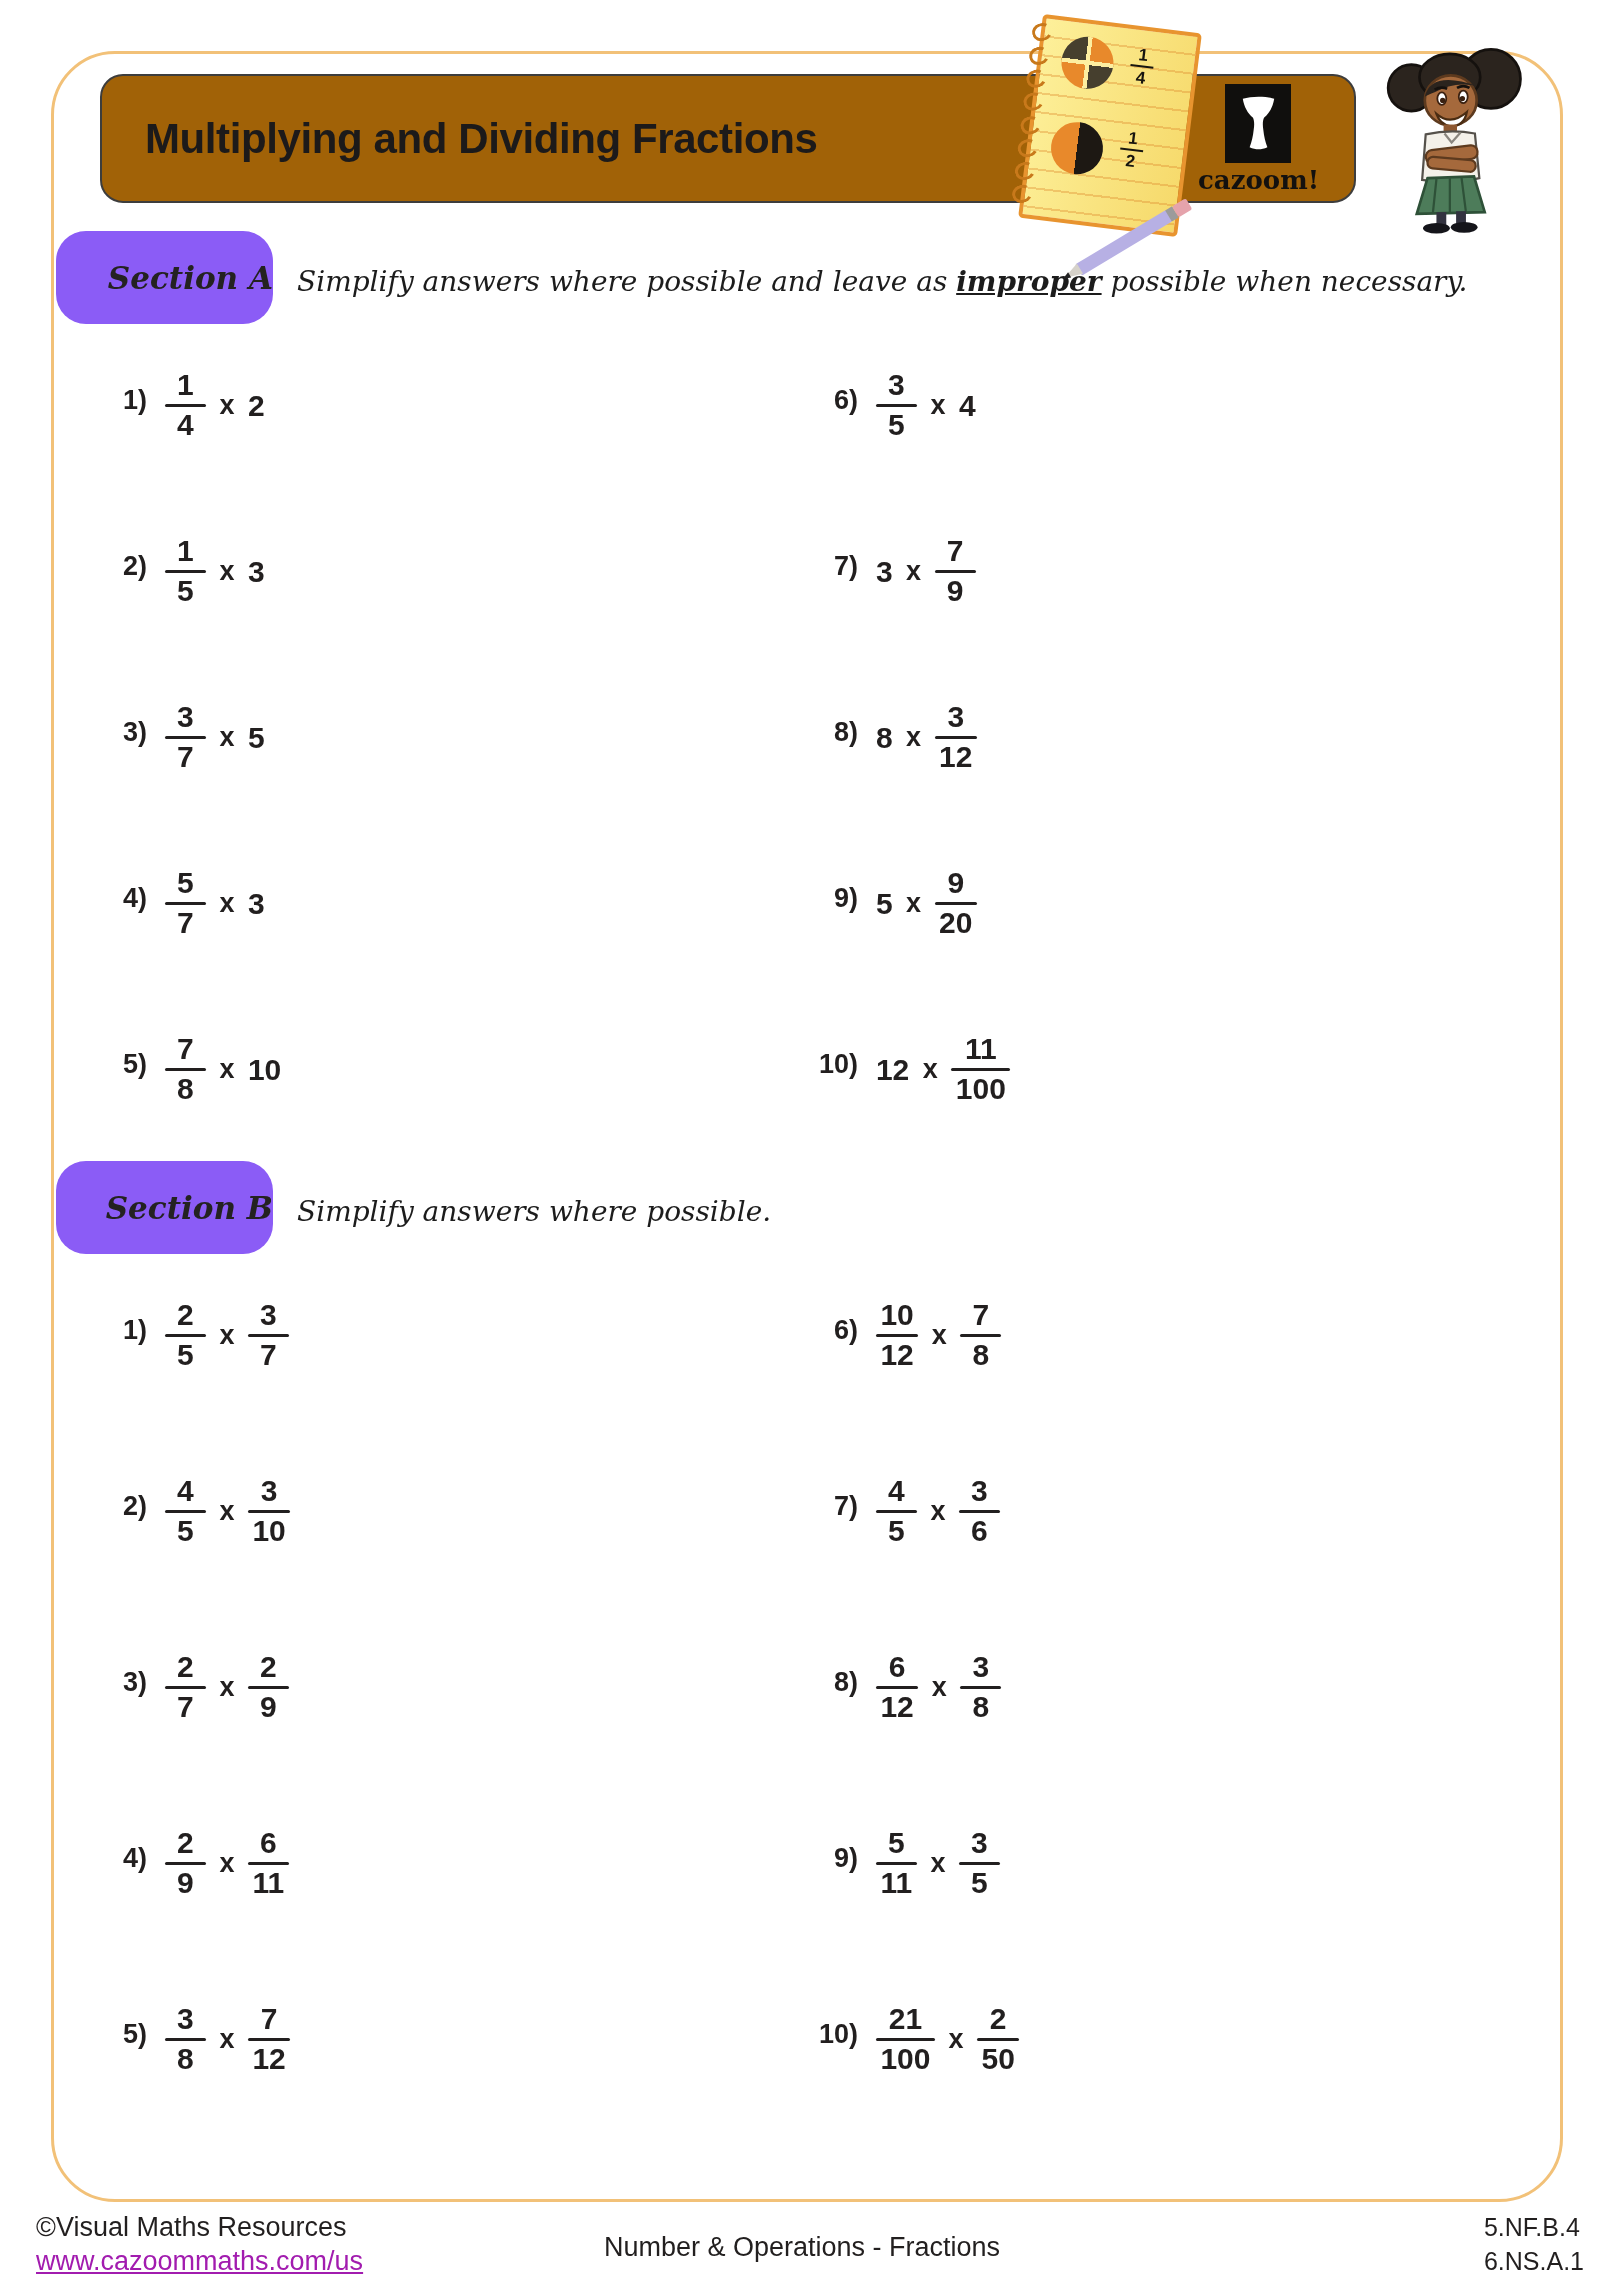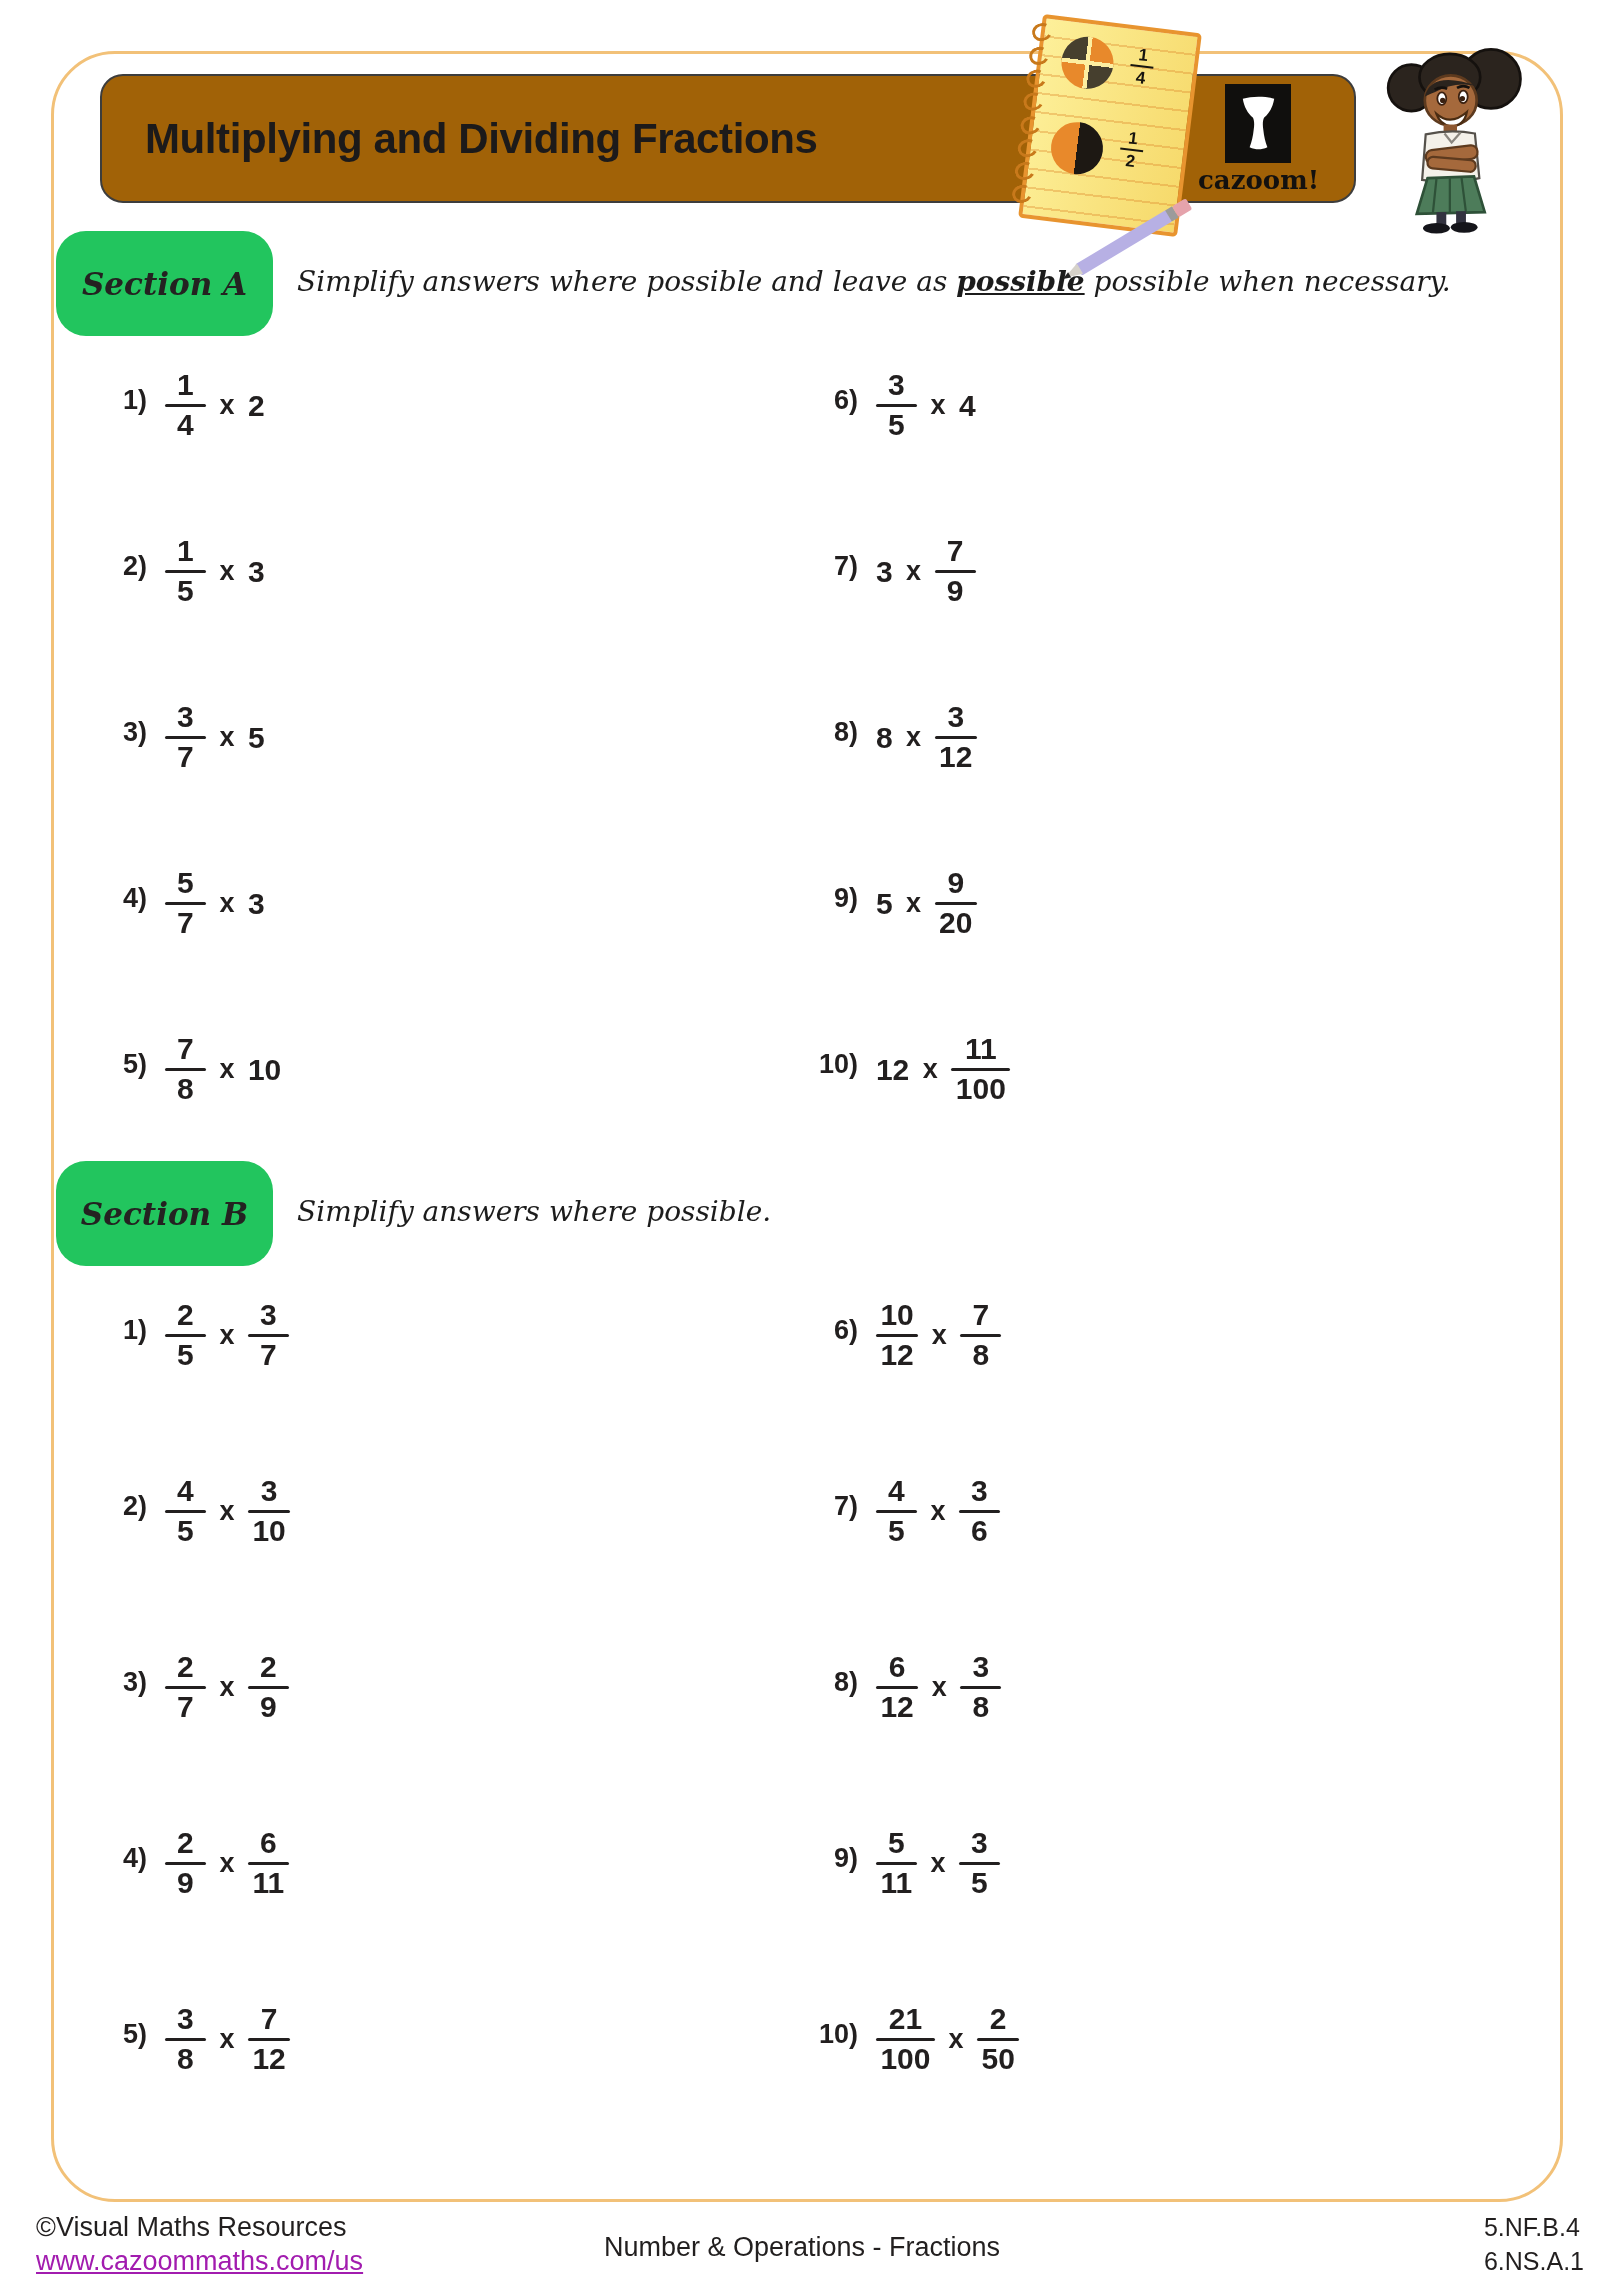--- a/index.html
+++ b/index.html
@@ -45,22 +45,22 @@
   .pencil{position:absolute;right:-27px;bottom:-19.7px;width:143px;height:12.5px;transform:rotate(-38deg);}
   .pencil-body{position:absolute;left:14.3px;right:23px;top:0;bottom:0;background:#B7B0E4;border-radius:1.8px;}
   .pencil-tip{position:absolute;left:-1.8px;top:0;width:0;height:0;border-top:6.3px solid transparent;border-bottom:6.3px solid transparent;border-right:18px solid #d6d2ca;}
   .pencil-point{position:absolute;left:-3.6px;top:2.7px;width:0;height:0;border-top:3.6px solid transparent;border-bottom:3.6px solid transparent;border-right:8px solid #232323;}
   .pencil-band{position:absolute;right:16px;top:0;width:8px;height:12.5px;background:#9b9b9b;}
   .pencil-eraser{position:absolute;right:0;top:0;width:16px;height:12.5px;background:#E5A3AC;border-radius:2.7px;}
   
   .girl{position:absolute;left:1381px;top:41px;z-index:4;}
   
   .section-blob{
-    position:absolute;background:#22c55e;border-radius:30px;width:217px;height:105px;
-    display:flex;align-items:center;justify-content:center;
+    position:absolute;background:#8b5cf6;border-radius:30px;width:217px;height:93px;
+    display:flex;align-items:center;justify-content:flex-end;
     font-family:"DejaVu Serif",serif;font-style:italic;font-weight:bold;font-size:31px;color:#242221;z-index:2;
   }
   .blob-a{left:56px;top:231px;}
   .blob-b{left:56px;top:1161px;}
   .instruction{position:absolute;font-family:"DejaVu Serif",serif;font-style:italic;font-size:28px;color:#1c1c1c;z-index:2;white-space:nowrap;}
   .instr-a{left:297px;top:265px;}
   .instr-b{left:297px;top:1195px;}
   .instr-em{font-weight:bold;text-decoration:underline;}
   
   .col{position:absolute;width:627px;z-index:2;}
@@ -153,21 +153,21 @@
     <rect x="62" y="191" width="11" height="19" fill="#333340"></rect>
     <rect x="84" y="190" width="11" height="20" fill="#333340"></rect>
     <ellipse cx="62" cy="209" rx="15" ry="6" fill="#15151a"></ellipse>
     <ellipse cx="93" cy="208" rx="15" ry="6" fill="#15151a"></ellipse>
   </svg>
 </div>
 
 <div class="section-blob blob-a">
   <span>Section A</span>
 </div>
-<div class="instruction instr-a"><span>Simplify answers where possible and leave as </span><span class="instr-em">possible</span><span> possible when necessary.</span></div>
+<div class="instruction instr-a"><span>Simplify answers where possible and leave as </span><span class="instr-em">improper</span><span> possible when necessary.</span></div>
 
 <div class="col" id="sec0-left">
     <div class="problem">
       <span class="p-label">1)</span>
       <span class="p-expr">
         <span class="frac">
           <span class="frac-num">1</span>
           <span class="frac-bar"></span>
           <span class="frac-den">4</span>
         </span>

